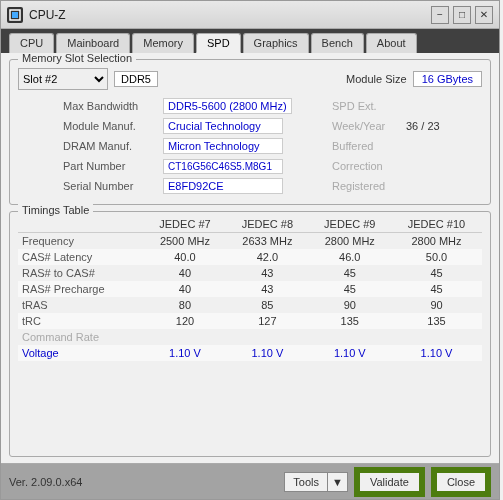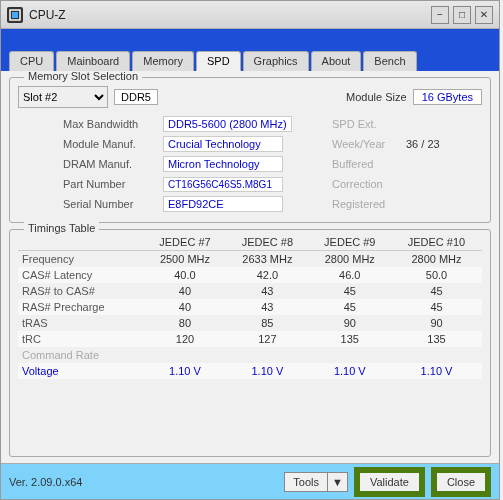--- a/index.html
+++ b/index.html
@@ -64,22 +64,22 @@
       display: flex;
       align-items: center;
       justify-content: center;
       font-size: 10px;
       cursor: pointer;
       color: #333;
     }
 
     .tab-bar {
       display: flex;
-      background: #1d4ed8;
-      padding: 22px 8px 0;
+      background: #404040;
+      padding: 4px 8px 0;
       gap: 0;
       flex-shrink: 0;
     }
 
     .tab {
       padding: 3px 10px;
       border: 1px solid #aaa;
       border-bottom: none;
       background: #ddd;
       cursor: pointer;
@@ -109,21 +109,21 @@
     .group-box {
       border: 1px solid #aaa;
       border-radius: 3px;
       padding: 4px 8px 8px;
       position: relative;
     }
 
     .group-box-title {
       position: absolute;
       top: -8px;
-      left: 14px;
+      left: 8px;
       background: #f0f0f0;
       padding: 0 4px;
       font-size: 11px;
       color: #333;
     }
 
     .slot-row {
       display: flex;
       align-items: center;
       gap: 6px;
@@ -224,21 +224,21 @@
     .command-rate td {
       color: #aaa !important;
     }
 
     .voltage-row td {
       color: #0000cc !important;
       margin-left: 24px;
     }
 
     .bottom-bar {
-      background: #7dd3fc;
+      background: #a3a3a3;
       border-top: 1px solid #aaa;
       height: 36px;
       display: flex;
       align-items: center;
       padding: 0 8px;
       gap: 6px;
       flex-shrink: 0;
     }
 
     .version-text {
@@ -316,22 +316,22 @@
       <div class="title-btn close">✕</div>
     </div>
   </div>
 
   <div class="tab-bar">
     <div class="tab">CPU</div>
     <div class="tab">Mainboard</div>
     <div class="tab">Memory</div>
     <div class="tab active">SPD</div>
     <div class="tab">Graphics</div>
+    <div class="tab">Bench</div>
     <div class="tab">About</div>
-    <div class="tab">Bench</div>
   </div>
 
   <div class="content">
 
     <div class="group-box">
       <span class="group-box-title">Memory Slot Selection</span>
 
       <div class="slot-row">
         <select style="width:90px;height:22px;font-size:11px;border:1px solid #aaa;">
           <option>Slot #1</option>

